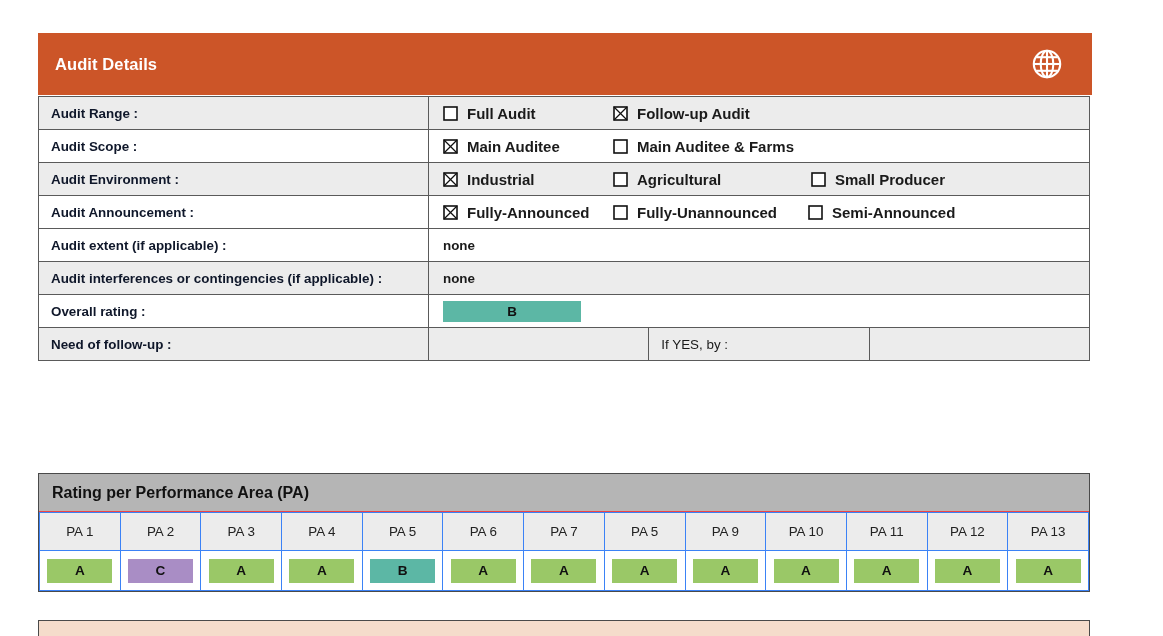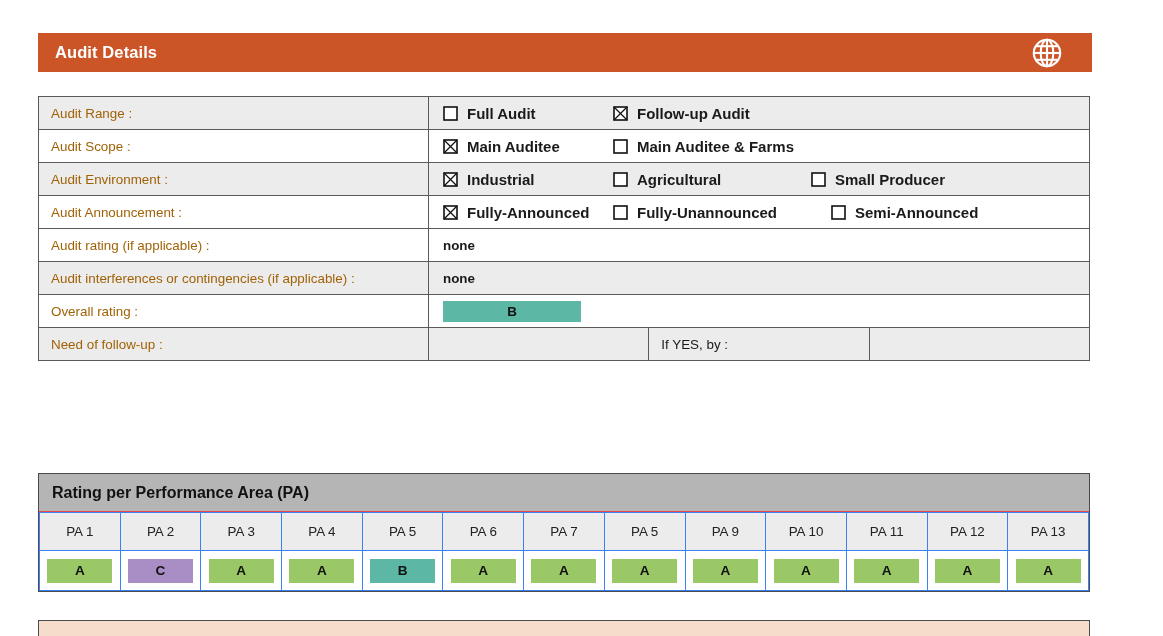--- a/index.html
+++ b/index.html
@@ -21,21 +21,21 @@
     height: 636px;
     box-sizing: border-box;
   }
 
   
   .section-header {
     position: absolute;
     left: 38px;
     top: 33px;
     width: 1054px;
-    height: 39px;
+    height: 62px;
     background: #cc5528;
     display: flex;
     align-items: center;
     justify-content: space-between;
     box-sizing: border-box;
     padding: 0 28px 0 17px;
   }
   .section-header .title {
     color: #ffffff;
     font-size: 16.5px;
@@ -63,22 +63,22 @@
     border: 1px solid #5a5a5a;
     height: 32px;
     padding: 0 0 0 12px;
     font-size: 13.4px;
     vertical-align: middle;
     background: #ffffff;
   }
   .details-table tr.alt td { background: #ececec; }
   td.label-cell {
     width: 377px;
-    font-weight: normal;
-    color: #a16207;
+    font-weight: bold;
+    color: #0f172a;
   }
   td.value-cell {
     font-weight: bold;
     padding-left: 14px;
   }
   td.value-cell.plain { font-weight: bold; }
 
   .opt-row {
     display: flex;
     align-items: center;
@@ -280,39 +280,39 @@
         <td class="value-cell" colspan="3">
           <div class="opt-row">
             <div class="opt" style="width:170px">
               <svg class="cbx" viewBox="0 0 15 15">
                 <rect x="1" y="1" width="13" height="13" fill="#ffffff" stroke="#111111" stroke-width="1.6"></rect>
                 <line x1="1" y1="1" x2="14" y2="14" stroke="#111111" stroke-width="1.2"></line>
                 <line x1="14" y1="1" x2="1" y2="14" stroke="#111111" stroke-width="1.2"></line>
               </svg>
               <span class="lbl">Fully-Announced</span>
             </div>
-            <div class="opt" style="width:218px">
+            <div class="opt" style="width:195px">
               <svg class="cbx" viewBox="0 0 15 15">
                 <rect x="1" y="1" width="13" height="13" fill="#ffffff" stroke="#111111" stroke-width="1.6"></rect>
               </svg>
               <span class="lbl">Fully-Unannounced</span>
             </div>
             <div class="opt">
               <svg class="cbx" viewBox="0 0 15 15">
                 <rect x="1" y="1" width="13" height="13" fill="#ffffff" stroke="#111111" stroke-width="1.6"></rect>
               </svg>
               <span class="lbl">Semi-Announced</span>
             </div>
           </div>
         </td>
       </tr>
 
 
       <tr>
-        <td class="label-cell">Audit rating (if applicable) :</td>
+        <td class="label-cell">Audit extent (if applicable) :</td>
         <td class="value-cell plain" colspan="3">none</td>
       </tr>
 
       <tr class="alt">
         <td class="label-cell">Audit interferences or contingencies (if applicable) :</td>
         <td class="value-cell plain" colspan="3">none</td>
       </tr>
 
       <tr>
         <td class="label-cell">Overall rating :</td>

